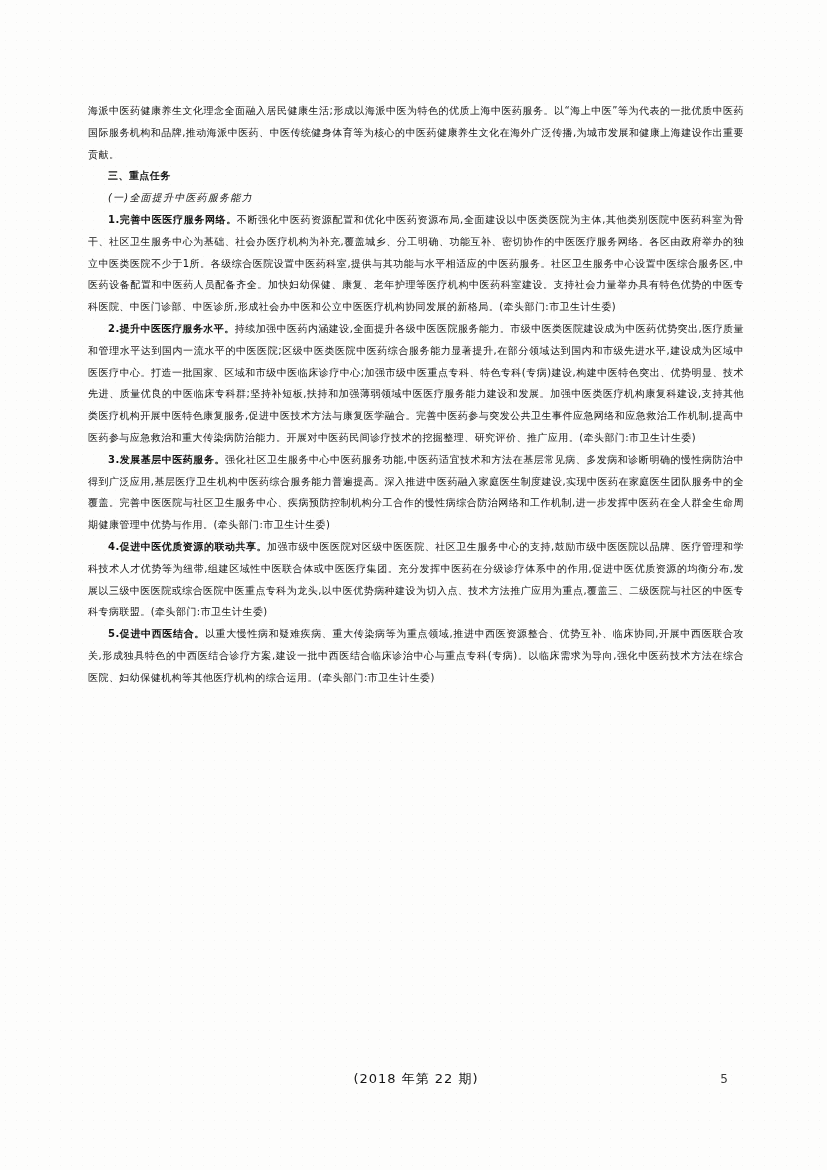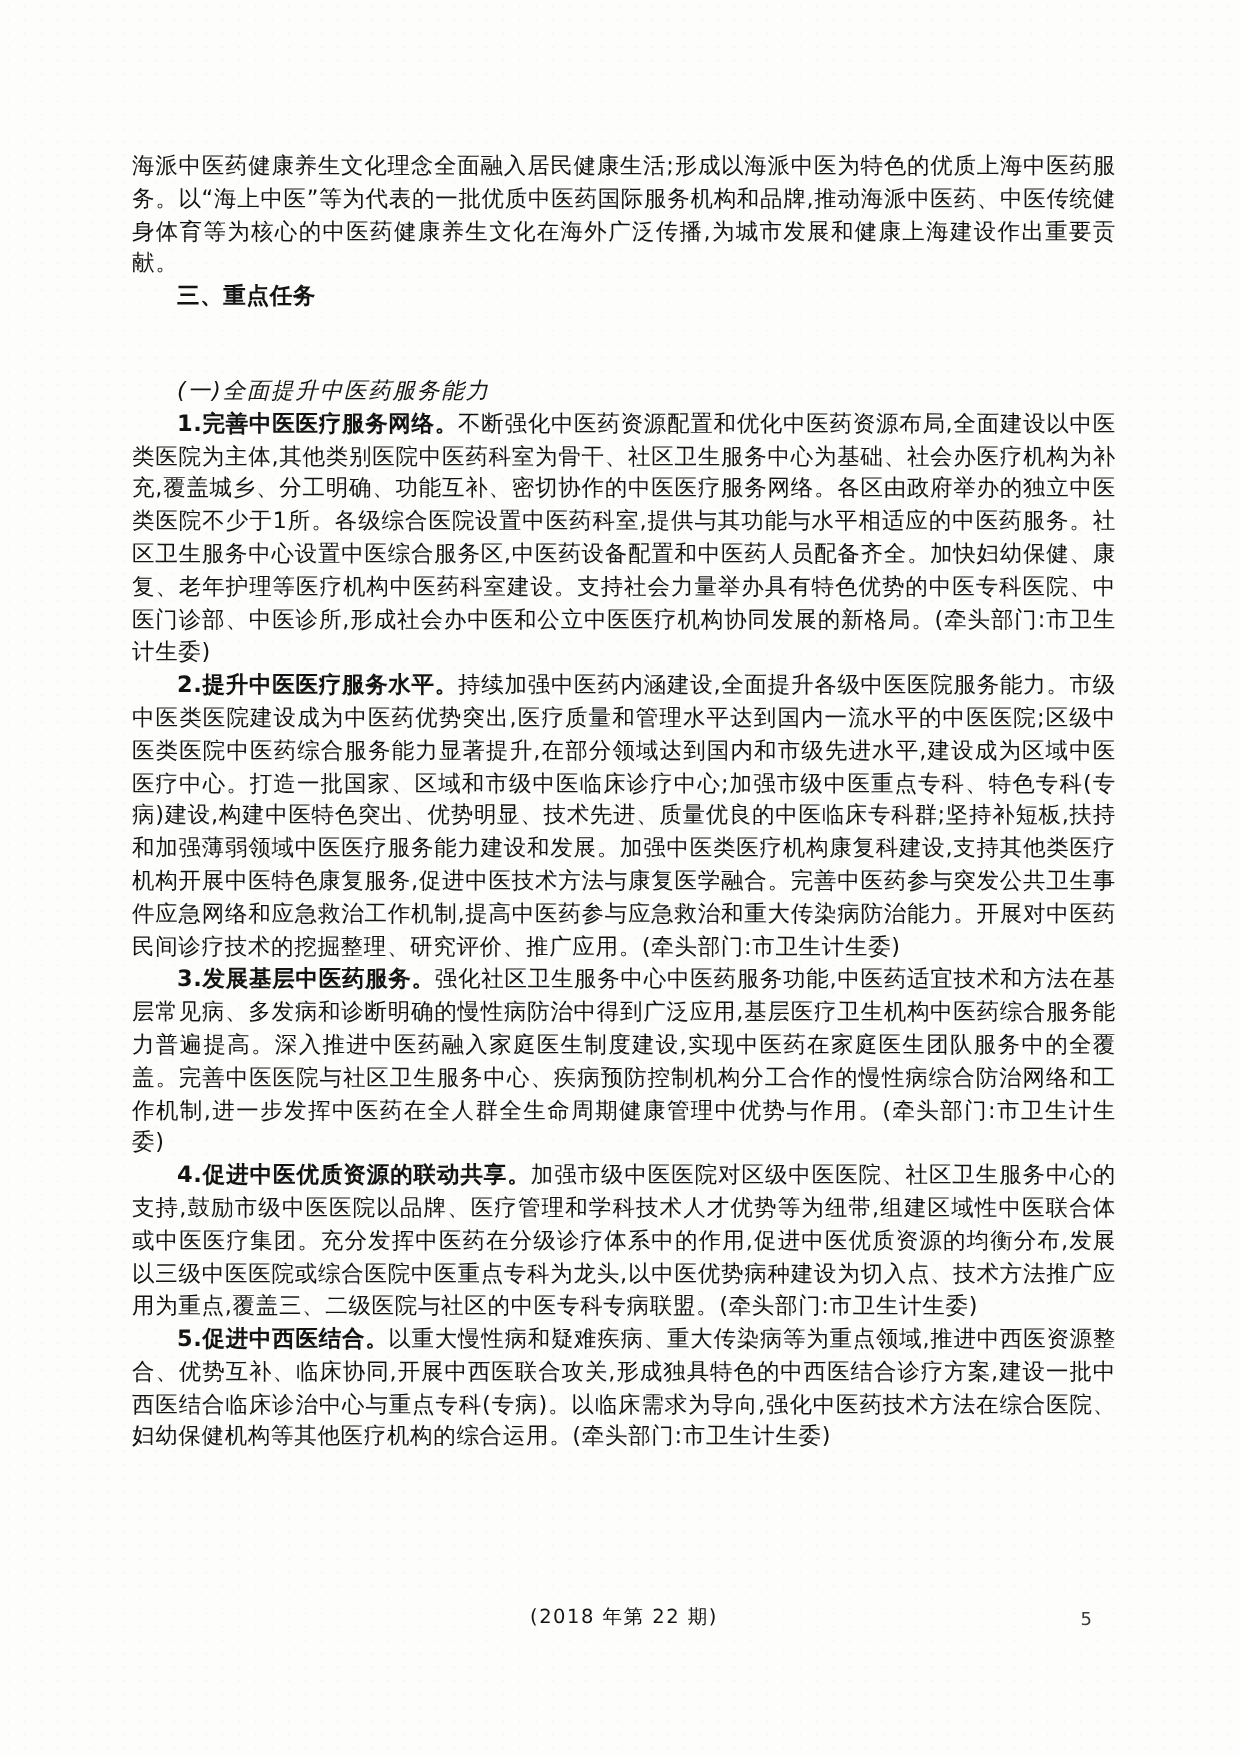--- a/index.html
+++ b/index.html
@@ -19,37 +19,36 @@
     overflow: hidden;
   }
   .text-block {
     position: absolute;
     left: 88px;
     top: 100px;
     width: 656px;
   }
   .para {
     margin: 0;
-    font-size: 15px;
+    font-size: 10px;
     line-height: 21.8px;
     letter-spacing: 0.45px;
     text-align: justify;
     text-indent: 2em;
     word-break: break-all;
   }
   .para.continue {
     text-indent: 0;
   }
   .para.heading {
     font-weight: bold;
   }
   .para.subheading {
     font-style: italic;
     letter-spacing: 1.2px;
-    margin-top: 41px;
   }
   .para .lead {
     font-weight: bold;
     margin-top: 48px;
   }
   .footer {
     position: absolute;
     left: 88px;
     top: 1068px;
     width: 656px;

